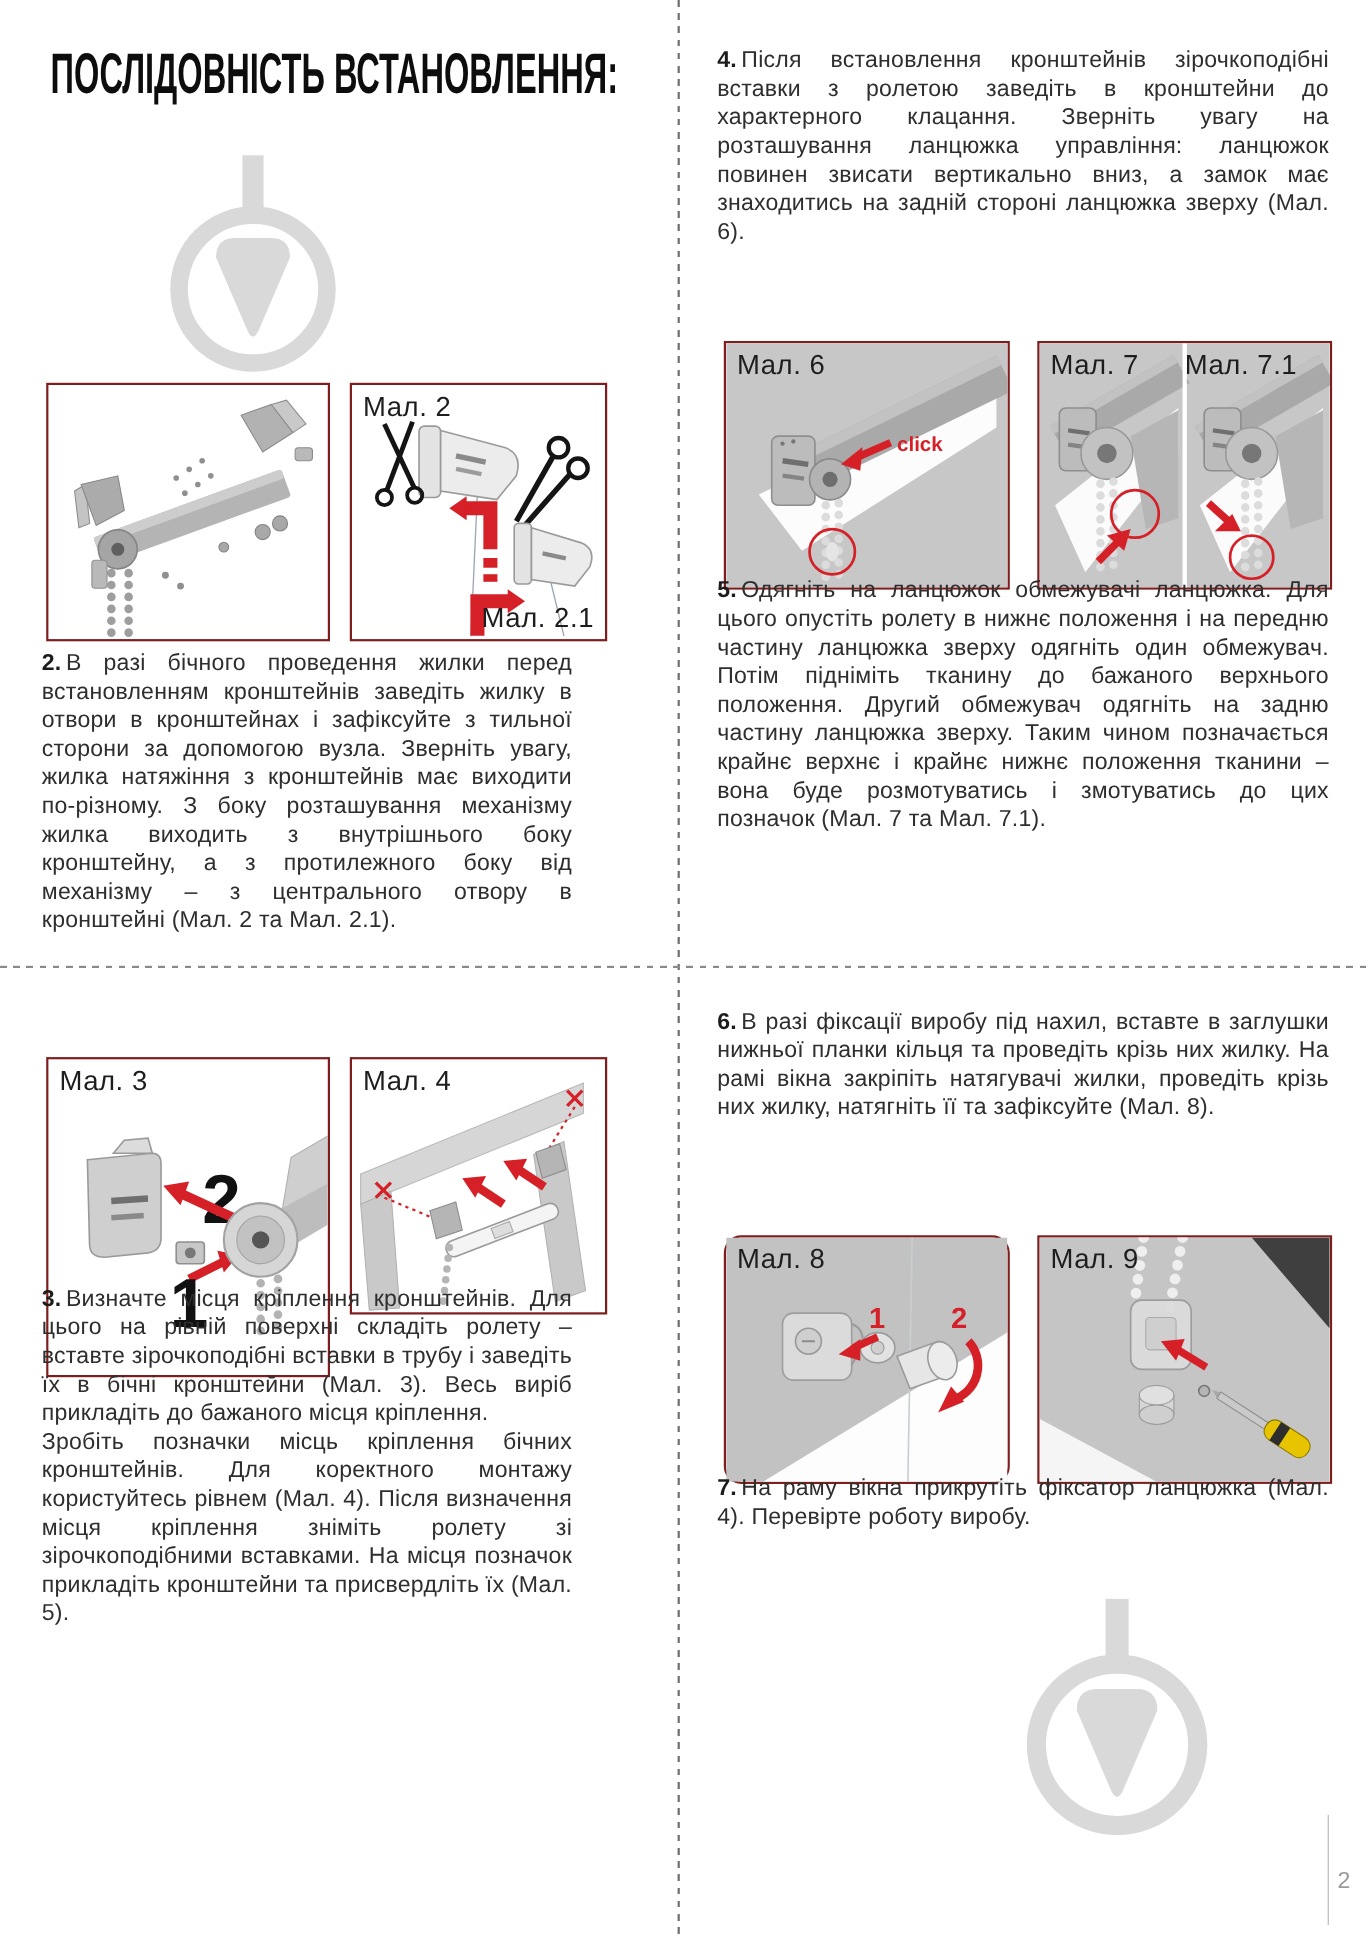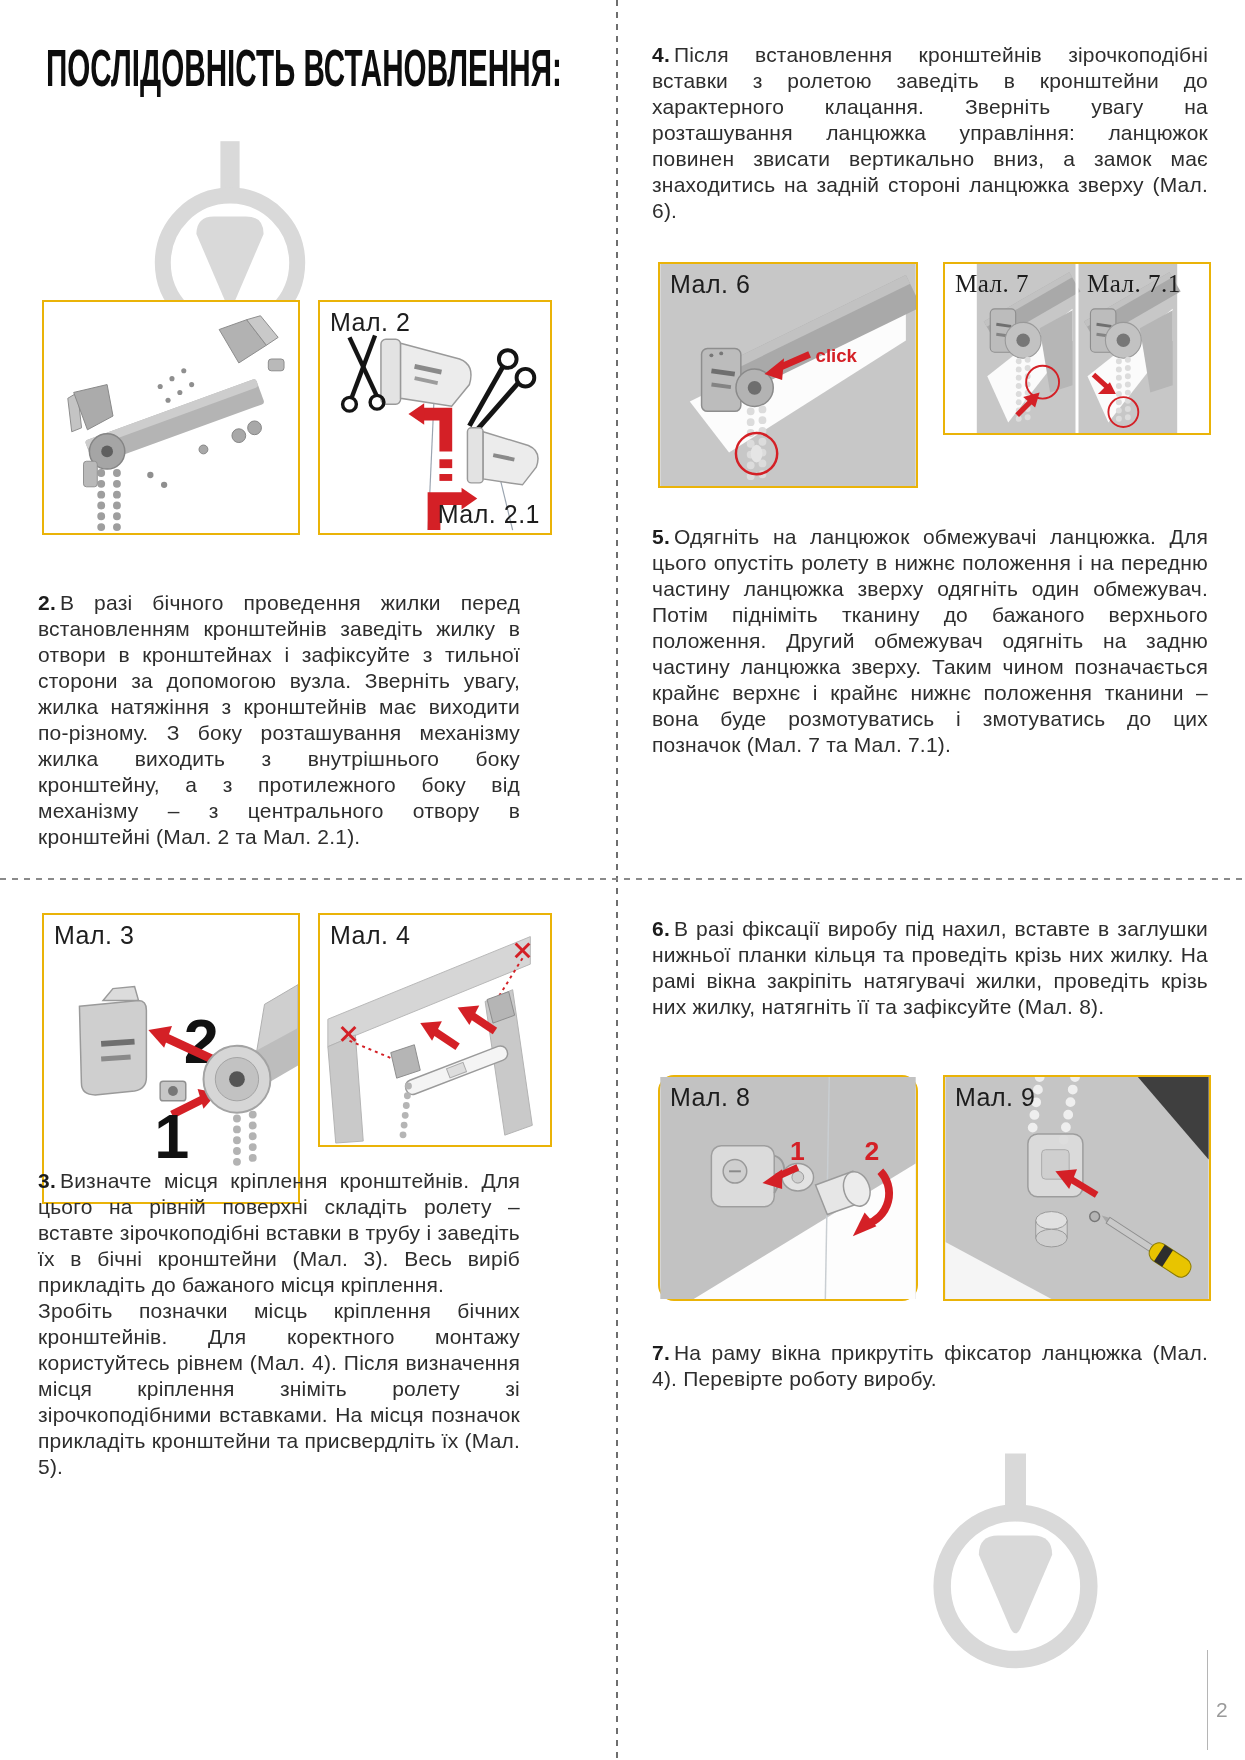--- a/index.html
+++ b/index.html
@@ -13,24 +13,24 @@
   .title{position:absolute;left:46px;top:38px;z-index:2;font-size:52px;font-weight:bold;
          color:#0d0d0d;white-space:nowrap;transform:scaleX(0.57);transform-origin:left top;
          letter-spacing:0px;}
   .step{position:absolute;z-index:2;font-size:21px;line-height:26px;text-align:justify;
         letter-spacing:0.2px;}
   .step p{margin:0;}
   .step p + p{margin-top:0;}
   .step b{color:#1c1c1c;margin-right:4px;}
   .col-l{left:38px;width:482px;}
   .col-r{left:652px;width:556px;}
-  .fig{position:absolute;z-index:2;background:#ffffff;border:2px solid #eab308;box-sizing:border-box;}
+  .fig{position:absolute;z-index:2;background:#ffffff;border:2px solid #7f1d1d;box-sizing:border-box;margin-top:48px;}
   .fig svg{display:block;width:100%;height:100%;}
   .figlabel{position:absolute;top:6px;left:10px;font-size:25px;color:#1d1d1d;letter-spacing:0.5px;z-index:3;}
-  .figlabel.r{left:142px;}
+  .figlabel.r{left:132px;}
   .figlabel.br{top:auto;left:auto;right:10px;bottom:4px;}
   .pagenum{position:absolute;left:1216px;top:1698px;font-size:21px;color:#9a9a9a;z-index:2;}
   .pagenum-rule{position:absolute;left:1207px;top:1650px;width:1px;height:100px;background:#b5b5b5;z-index:2;}
 </style>
 </head>
 <body>
 
 <div class="page">
 
   <svg class="wm" style="left:150px;top:138px;width:160px;height:208px;color:#d9d9d9;" viewBox="0 0 100 130">
@@ -240,21 +240,21 @@
       <ellipse cx="98" cy="193" rx="6" ry="9" fill="#e5e5e5"></ellipse>
       <circle cx="98" cy="193" r="21" fill="none" stroke="#d42026" stroke-width="2.5"></circle>
       <g>
         <line x1="152" y1="92" x2="120" y2="106" stroke="#d42026" stroke-width="7"></line>
         <polygon points="106,112 126,96 124,118" fill="#d42026"></polygon>
       </g>
       <text x="158" y="100" font-size="19" font-weight="bold" fill="#d42026" font-family="Liberation Sans, sans-serif">click</text>
     </svg>
   </div>
 
-  <div class="fig" style="left:943px;top:262px;width:268px;height:173px;font-family:Liberation Serif, serif;">
+  <div class="fig" style="left:943px;top:262px;width:268px;height:226px;">
     <div class="figlabel">Мал. 7</div>
     <div class="figlabel r">Мал. 7.1</div>
     <svg viewBox="0 0 268 226">
       <rect x="0" y="0" width="268" height="226" fill="#c7c7c7"></rect>
 
       <g>
         <polygon points="14,150 128,60 128,102 42,212" fill="#fbfbfb"></polygon>
         <polygon points="84,86 128,62 128,162 98,172" fill="#b6b6b6"></polygon>
         <g transform="rotate(-30 70 58)">
             <rect x="8" y="44" width="132" height="30" fill="#a9a9a9"></rect>

